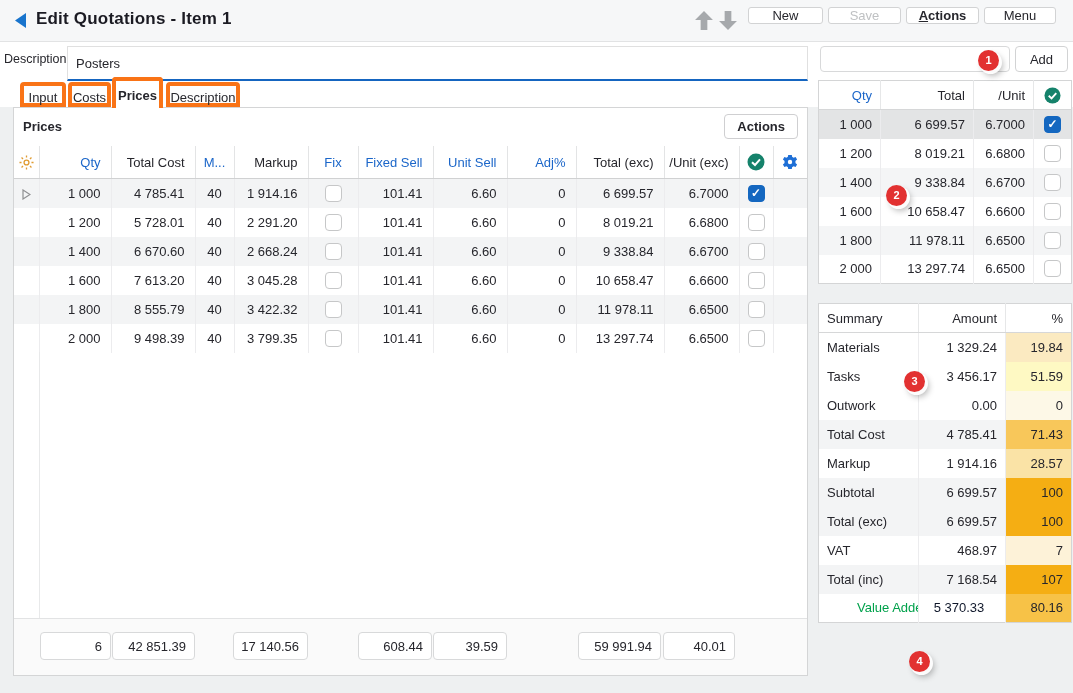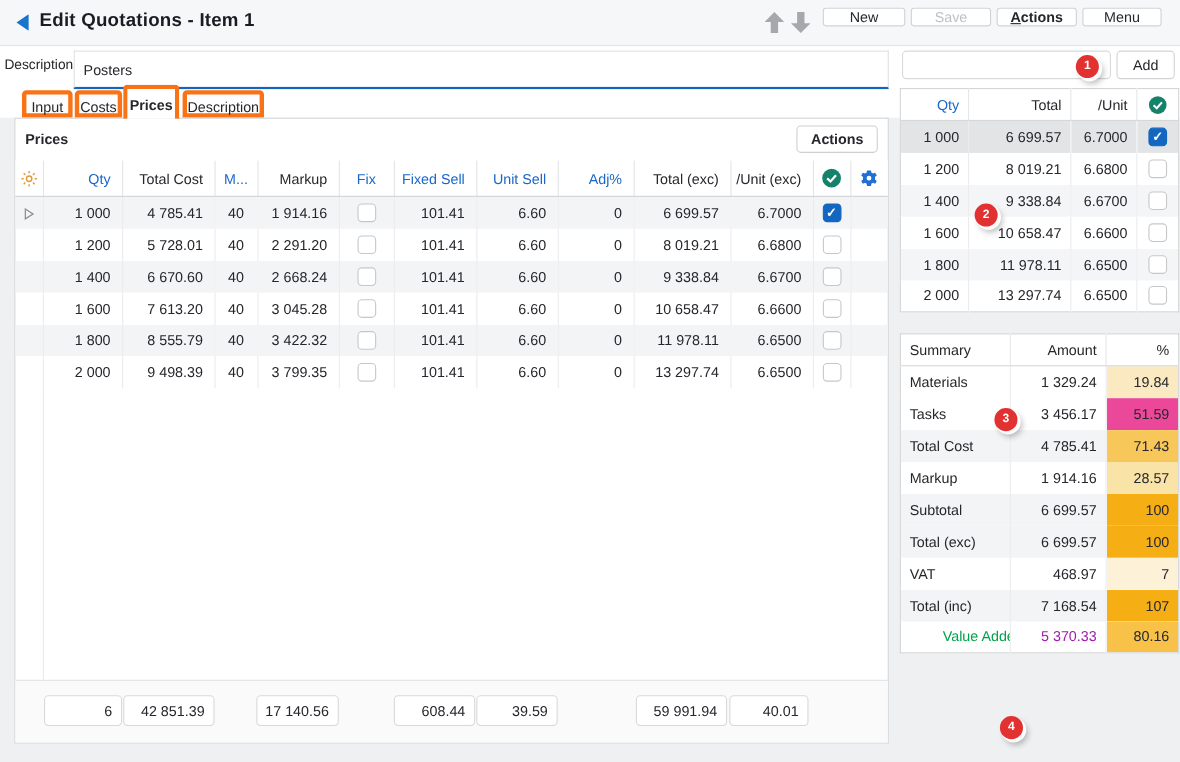--- a/index.html
+++ b/index.html
@@ -339,21 +339,26 @@
     </thead>
     <tbody>
       <tr>
         <td class="lbl">Materials</td>
         <td class="amt">1 329.24</td>
         <td class="pct" style="background: rgb(251, 234, 193);">19.84</td>
       </tr>
       <tr>
         <td class="lbl">Tasks</td>
         <td class="amt">3 456.17</td>
-        <td class="pct" style="background: #ec4899;">51.59</td>
+        <td class="pct" style="background: #fef9c3;">51.59</td>
+      </tr>
+      <tr>
+        <td class="lbl">Outwork</td>
+        <td class="amt">0.00</td>
+        <td class="pct" style="background: rgb(253, 248, 231);">0</td>
       </tr>
       <tr class="emph">
         <td class="lbl">Total Cost</td>
         <td class="amt">4 785.41</td>
         <td class="pct" style="background: rgb(248, 199, 90);">71.43</td>
       </tr>
       <tr>
         <td class="lbl">Markup</td>
         <td class="amt">1 914.16</td>
         <td class="pct" style="background: rgb(250, 227, 166);">28.57</td>
@@ -373,21 +378,21 @@
         <td class="amt">468.97</td>
         <td class="pct" style="background: rgb(253, 242, 216);">7</td>
       </tr>
       <tr class="emph">
         <td class="lbl">Total (inc)</td>
         <td class="amt">7 168.54</td>
         <td class="pct" style="background: rgb(245, 174, 19);">107</td>
       </tr>
       <tr>
         <td class="lbl" style="color: rgb(0, 161, 75); padding-left: 38px;">Value Added</td>
-        <td class="amt" style="color: #a21caf;">5 370.33</td>
+        <td class="amt" style="color: #0f172a; text-align: center;">5 370.33</td>
         <td class="pct" style="background: rgb(247, 194, 71);">80.16</td>
       </tr>
     </tbody>
   </table>
 
   <div class="badge" style="left:978px;top:50px">1</div>
   <div class="badge" style="left:886px;top:185px">2</div>
   <div class="badge" style="left:904px;top:371px">3</div>
   <div class="badge" style="left:909px;top:651px">4</div>
 

